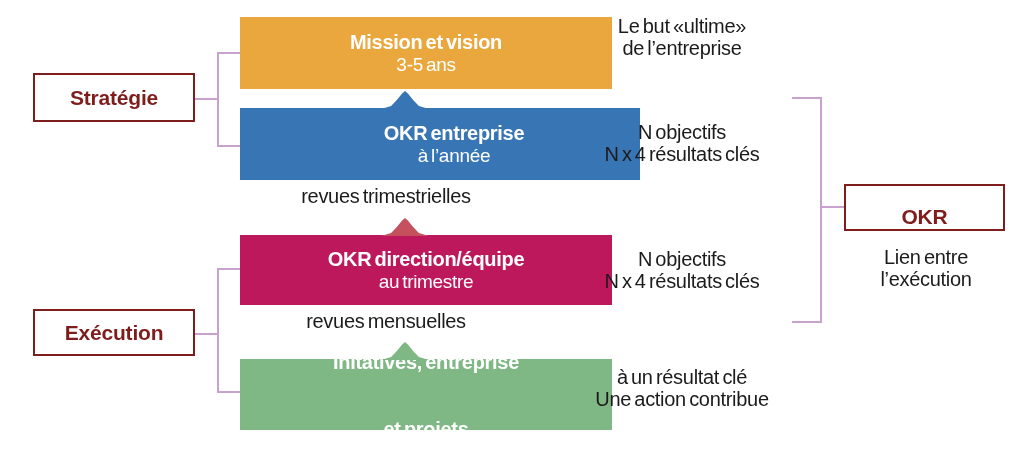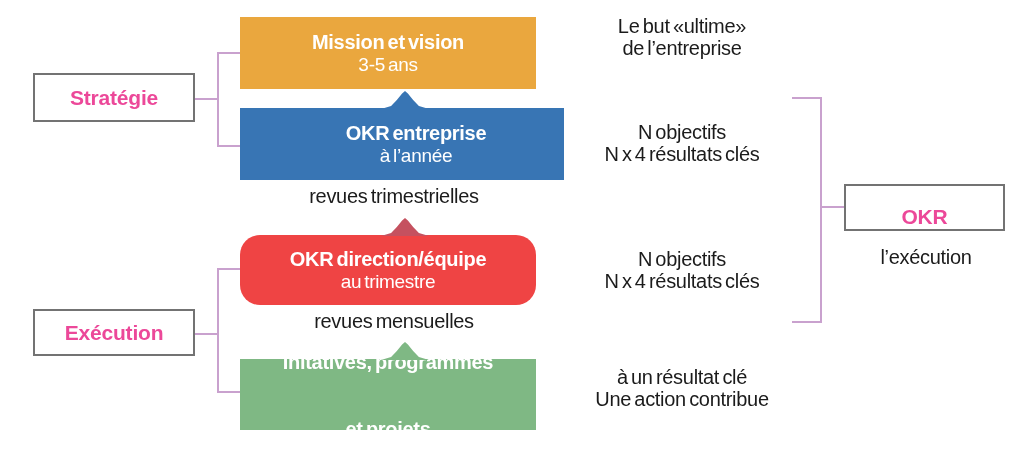--- a/index.html
+++ b/index.html
@@ -2,64 +2,64 @@
 <html><head>
 <meta charset="utf-8">
 <style>
   html,body{margin:0;padding:0;background:#fff;}
   .canvas{
     position:relative;width:1024px;height:461px;background:#ffffff;
     font-family:"Liberation Sans",sans-serif;overflow:hidden;
   }
   
   .lvl{
-    position:absolute;left:240px;width:296px;
+    position:absolute;left:240px;width:372px;
     display:flex;flex-direction:column;align-items:center;justify-content:center;
     text-align:center;
   }
   .lvl .t{font-weight:700;font-size:20px;line-height:24px;color:#fff;
           letter-spacing:-0.3px;word-spacing:-2px;}
   .lvl .s{font-weight:400;font-size:19px;line-height:22px;color:#fff;
           letter-spacing:-0.3px;word-spacing:-2px;}
   .lv0{top:17px;height:72px;}
   .lv1{top:108px;height:72px;}
   .lv2{top:235px;height:70px;}
   .lv3{top:359px;height:71px;}
   .lv3 .s{font-weight:700;font-size:20px;margin-top:44px;}
   
   .arrow{
     position:absolute;top:-17px;left:141px;width:48px;height:18px;
     clip-path:polygon(0 100%,21% 83%,33% 50%,44% 14%,50% 0,56% 14%,67% 50%,79% 83%,100% 100%);
   }
   
   .obox{
-    position:absolute;box-sizing:border-box;border:2px solid #737373;background:#fff;
+    position:absolute;box-sizing:border-box;border:2px solid #7f1d1d;background:#fff;
     display:flex;align-items:center;justify-content:center;
-    font-weight:700;font-size:21px;color:#ec4899;letter-spacing:-0.2px;
+    font-weight:700;font-size:21px;color:#7f1d1d;letter-spacing:-0.2px;
   }
   .strategy{left:33px;top:73px;width:162px;height:49px;}
   .execution{left:33px;top:309px;width:162px;height:47px;}
   .okrbox{left:844px;top:184px;width:161px;height:47px;align-items:flex-end;}
   
   .ln{position:absolute;background:#C9A1CE;}
   .l-s-conn{left:195px;top:98px;width:23px;height:2px;}
   .l-s-vert{left:217px;top:52px;width:2px;height:95px;}
   .l-s-top{left:217px;top:52px;width:23px;height:2px;}
   .l-s-bot{left:217px;top:145px;width:23px;height:2px;}
   .l-e-conn{left:195px;top:333px;width:23px;height:2px;}
   .l-e-vert{left:217px;top:268px;width:2px;height:125px;}
   .l-e-top{left:217px;top:268px;width:23px;height:2px;}
   .l-e-bot{left:217px;top:391px;width:23px;height:2px;}
   .l-o-vert{left:820px;top:97px;width:2px;height:226px;}
   .l-o-top{left:792px;top:97px;width:30px;height:2px;}
   .l-o-bot{left:792px;top:321px;width:30px;height:2px;}
   .l-o-conn{left:820px;top:206px;width:24px;height:2px;}
   
   .review{
-    position:absolute;left:236px;width:316px;text-align:center;
+    position:absolute;left:228px;width:316px;text-align:center;
     font-size:20px;line-height:22px;color:#1B1B1B;letter-spacing:-0.3px;word-spacing:-2px;
   }
   .r-q{top:185px;} .r-m{top:310px;}
   .note{
     position:absolute;left:562px;width:240px;text-align:center;
     font-size:20px;line-height:22px;color:#1B1B1B;letter-spacing:-0.3px;word-spacing:-2px;
   }
   .n0{top:15px;} .n1{top:121px;} .n2{top:248px;} .n3{top:366px;}
   .okrdesc{
     position:absolute;left:836px;top:246px;width:180px;text-align:center;
@@ -94,31 +94,31 @@
   </div>
 
   <div class="lvl lv1" data-bind-bg="levels.1.color" style="background: rgb(56, 117, 180); padding-left: 28px;">
     <div class="arrow" data-bind-bg="levels.1.color" style="background: rgb(56, 117, 180);"></div>
     <div class="t" data-bind="levels.1.title">OKR entreprise</div>
     <div class="s" data-bind="levels.1.subtitle">à l’année</div>
   </div>
 
   <div class="review r-q" data-bind="reviews.quarterly">revues trimestrielles</div>
 
-  <div class="lvl lv2" data-bind-bg="levels.2.color" style="background: #ef4444; border-radius: 20px;">
+  <div class="lvl lv2" data-bind-bg="levels.2.color" style="background: #be185d;">
     <div class="arrow" data-bind-bg="levels.2.color" style="background: rgb(197, 81, 95);"></div>
     <div class="t" data-bind="levels.2.title">OKR direction/équipe</div>
     <div class="s" data-bind="levels.2.subtitle">au trimestre</div>
   </div>
 
   <div class="review r-m" data-bind="reviews.monthly">revues mensuelles</div>
 
   <div class="lvl lv3" data-bind-bg="levels.3.color" style="background: rgb(127, 184, 132);">
     <div class="arrow" data-bind-bg="levels.3.color" style="background: rgb(127, 184, 132);"></div>
-    <div class="t" data-bind="levels.3.title">Initatives, programmes</div>
+    <div class="t" data-bind="levels.3.title">Initatives, entreprise</div>
     <div class="s" data-bind="levels.3.subtitle">et projets</div>
   </div>
 
   <div class="note n0">
     <div data-bind="levels.0.annotation.0">Le but «ultime»</div>
     <div data-bind="levels.0.annotation.1">de l’entreprise</div>
   </div>
   <div class="note n1">
     <div data-bind="levels.1.annotation.0">N objectifs</div>
     <div data-bind="levels.1.annotation.1">N x 4 résultats clés</div>
@@ -134,16 +134,17 @@
 
   <div class="ln l-o-vert"></div>
   <div class="ln l-o-top"></div>
   <div class="ln l-o-bot"></div>
   <div class="ln l-o-conn"></div>
 
   <div class="obox okrbox">
     <span data-bind="okr.label">OKR</span>
   </div>
   <div class="okrdesc">
+    <div data-bind="okr.description.0">Lien entre</div>
     <div data-bind="okr.description.1">l’exécution</div>
   </div>
 
 </div>
 
 </body></html>

